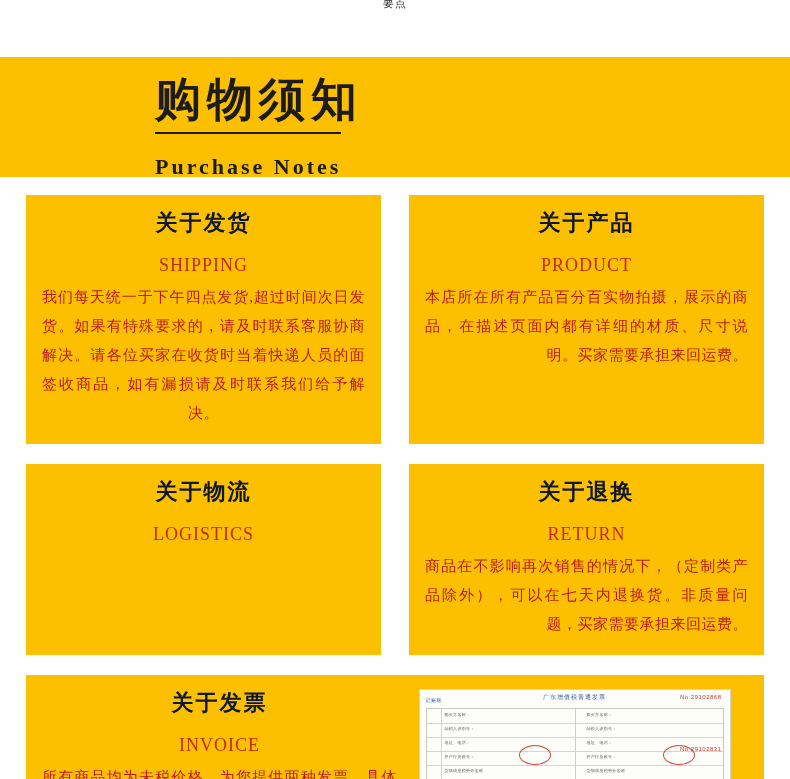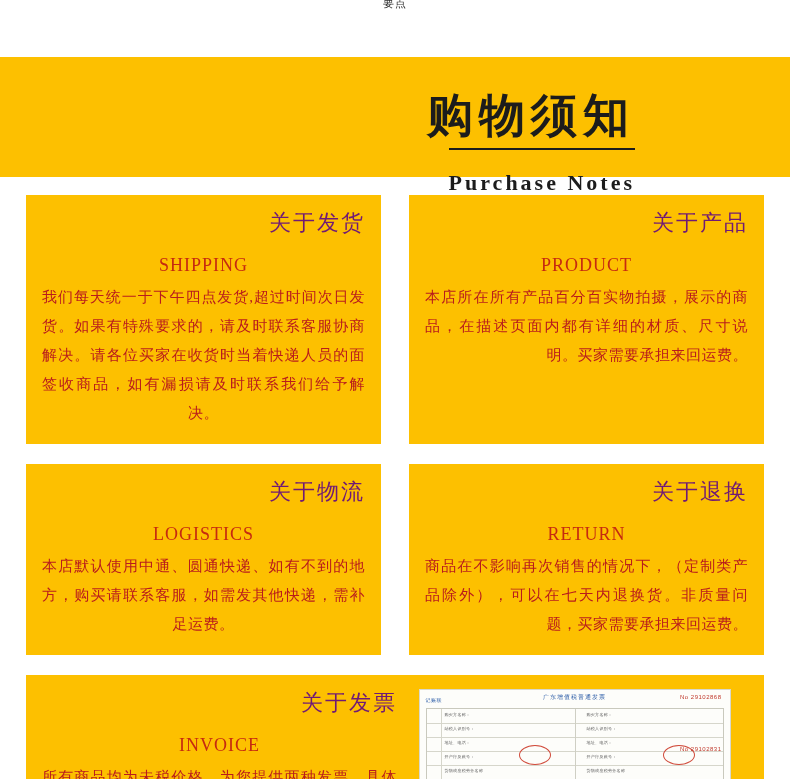--- a/index.html
+++ b/index.html
@@ -39,22 +39,22 @@
     top: 57px;
     left: 0;
     width: 790px;
     height: 120px;
     background: #FDC000;
   }
   .banner-inner {
     position: absolute;
     left: 50%;
     transform: translateX(-50%);
-    top: 33px;
-    text-align: right;
+    top: 17px;
+    text-align: left;
     width: 480px;
   }
   .banner-title {
     font-family: "Liberation Serif", serif;
     font-weight: bold;
     font-size: 46px;
     color: #1c1c1c;
     letter-spacing: 6px;
     line-height: 52px;
     margin: 0;
@@ -91,25 +91,25 @@
   }
   .card.half {
     width: 355px;
   }
   .card.full {
     width: 738px;
     display: flex;
     align-items: flex-start;
   }
   .card-h1 {
-    text-align: right;
-    font-family: "Liberation Serif", serif;
-    font-weight: normal;
+    text-align: center;
+    font-family: "Liberation Serif", serif;
+    font-weight: bold;
     font-size: 22px;
-    color: #701a75;
+    color: #0f172a;
     line-height: 28px;
     letter-spacing: 2px;
     margin: 0;
   }
   .card-h2 {
     text-align: center;
     font-family: "Liberation Serif", serif;
     font-size: 18px;
     color: #c62a10;
     line-height: 24px;
@@ -258,21 +258,20 @@
         <div class="card-h1">关于产品</div>
         <div class="card-h2">PRODUCT</div>
         <div class="card-body right">本店所在所有产品百分百实物拍摄，展示的商品，在描述页面内都有详细的材质、尺寸说明。买家需要承担来回运费。</div>
       </div>
     </div>
 
     <div class="row">
       <div class="card half">
         <div class="card-h1">关于物流</div>
         <div class="card-h2">LOGISTICS</div>
-        <div class="card-body">本店默认使用中通、圆通快递、如有不到的地方，购买请联系客服，如需发其他快递，需补足运费。</div>
       </div>
       <div class="card half">
         <div class="card-h1">关于退换</div>
         <div class="card-h2">RETURN</div>
         <div class="card-body right">商品在不影响再次销售的情况下，（定制类产品除外），可以在七天内退换货。非质量问题，买家需要承担来回运费。</div>
       </div>
     </div>
 
     <div class="row">
       <div class="card full">

